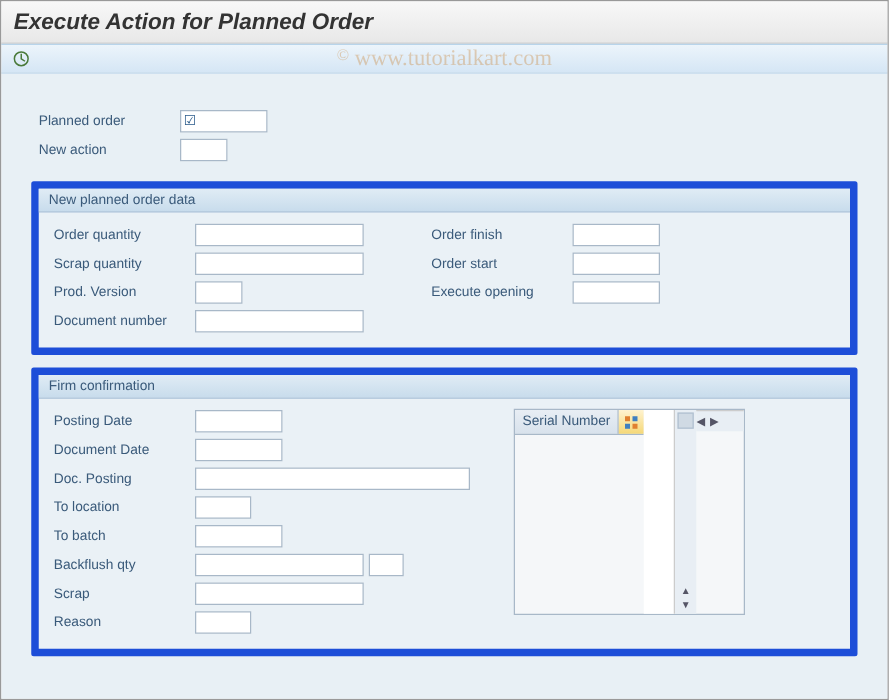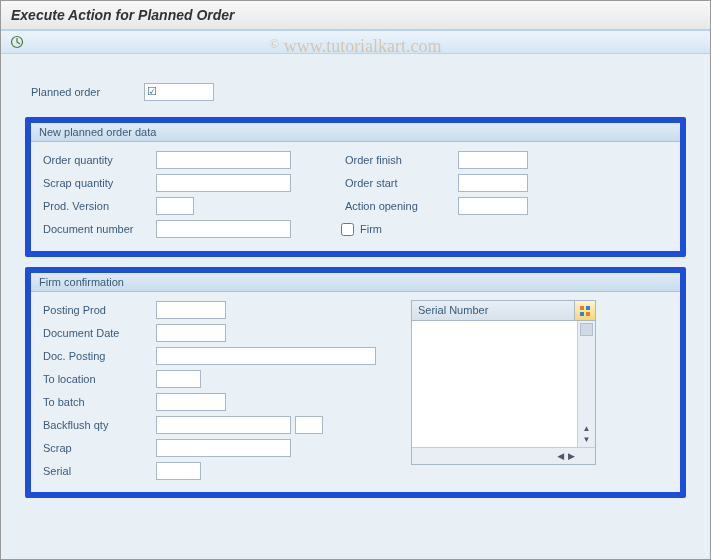--- a/index.html
+++ b/index.html
@@ -12,21 +12,21 @@
       border: 1px solid #999;
       position: relative;
       overflow: hidden;
     }
     .title-bar {
       background: linear-gradient(to bottom, #f8f8f8, #e8e8e8);
       padding: 6px 10px;
       border-bottom: 1px solid #ccc;
     }
     .title-bar h1 {
-      font-size: 14px;
+      font-size: 18px;
       font-style: italic;
       font-weight: bold;
       color: #333;
     }
     .toolbar {
       background: linear-gradient(to bottom, #ecf4fb, #d5e6f5);
       border-top: 1px solid #b8d4ea;
       border-bottom: 1px solid #b8d4ea;
       padding: 3px 8px;
       height: 24px;
@@ -132,21 +132,21 @@
       color: #3a5a7a;
       font-size: 11px;
     }
     .serial-panel {
       border: 1px solid #a8b8c8;
       width: 185px;
       height: 165px;
       background: #f5f7f9;
       position: relative;
       display: flex;
-      flex-direction: column;
+      flex-direction: row;
     }
     .serial-header {
       display: flex;
       background: linear-gradient(to bottom, #e8eef4, #d8e2ec);
       border-bottom: 1px solid #a8b8c8;
       height: 20px;
     }
     .serial-header-label {
       flex: 1;
       padding: 3px 6px;
@@ -238,20 +238,24 @@
 <div class="main-area">
 
   <div class="top-fields">
     <div class="field-row">
       <span class="field-label">Planned order</span>
       <span style="position:relative; display:inline-block;">
         <input class="field-input w-med" value="" style="">
         <span class="check-icon" style="left:3px; top:2px;">☑</span>
       </span>
     </div>
+    <div class="field-row">
+      <span class="field-label">New action</span>
+      <input class="field-input" style="width: 38px;" value="">
+    </div>
   </div>
 
   <div class="group-box">
     <div class="group-title">New planned order data</div>
     <div class="group-body">
       <div class="group-col">
         <div class="field-row">
           <span class="field-label">Order quantity</span>
           <input class="field-input w-long" value="" style="">
         </div>
@@ -271,37 +275,33 @@
       <div class="group-col">
         <div class="field-row">
           <span class="field-label">Order finish</span>
           <input class="field-input w-med" value="" style="">
         </div>
         <div class="field-row">
           <span class="field-label">Order start</span>
           <input class="field-input w-med" value="" style="">
         </div>
         <div class="field-row">
-          <span class="field-label">Action opening</span>
-          <input class="field-input w-med" value="" style="">
-        </div>
-        <div class="checkbox-row">
-          <input type="checkbox" style="">
-          <label>Firm</label>
+          <span class="field-label">Execute opening</span>
+          <input class="field-input w-med" value="" style="">
         </div>
       </div>
     </div>
   </div>
 
   <div class="group-box">
     <div class="group-title">Firm confirmation</div>
     <div class="conf-body">
       <div class="group-col">
         <div class="field-row">
-          <span class="field-label">Posting Prod</span>
+          <span class="field-label">Posting Date</span>
           <input class="field-input w-med" value="" style="">
         </div>
         <div class="field-row">
           <span class="field-label">Document Date</span>
           <input class="field-input w-med" value="" style="">
         </div>
         <div class="field-row">
           <span class="field-label">Doc. Posting</span>
           <input class="field-input w-xlong" value="" style="">
         </div>
@@ -316,21 +316,21 @@
         <div class="field-row backflush-row">
           <span class="field-label">Backflush qty</span>
           <input class="field-input w-long" value="" style="">
           <input class="field-input" style="width: 28px;" value="">
         </div>
         <div class="field-row">
           <span class="field-label">Scrap</span>
           <input class="field-input w-long" value="" style="">
         </div>
         <div class="field-row">
-          <span class="field-label">Serial</span>
+          <span class="field-label">Reason</span>
           <input class="field-input w-short" value="" style="">
         </div>
       </div>
       <div class="group-col">
         <div class="serial-panel">
           <div class="serial-header">
             <div class="serial-header-label">Serial Number</div>
             <div class="serial-header-icon">
               <svg width="12" height="12" viewBox="0 0 12 12">
                   <rect x="1" y="1" width="4" height="4" fill="#e08030"></rect>

